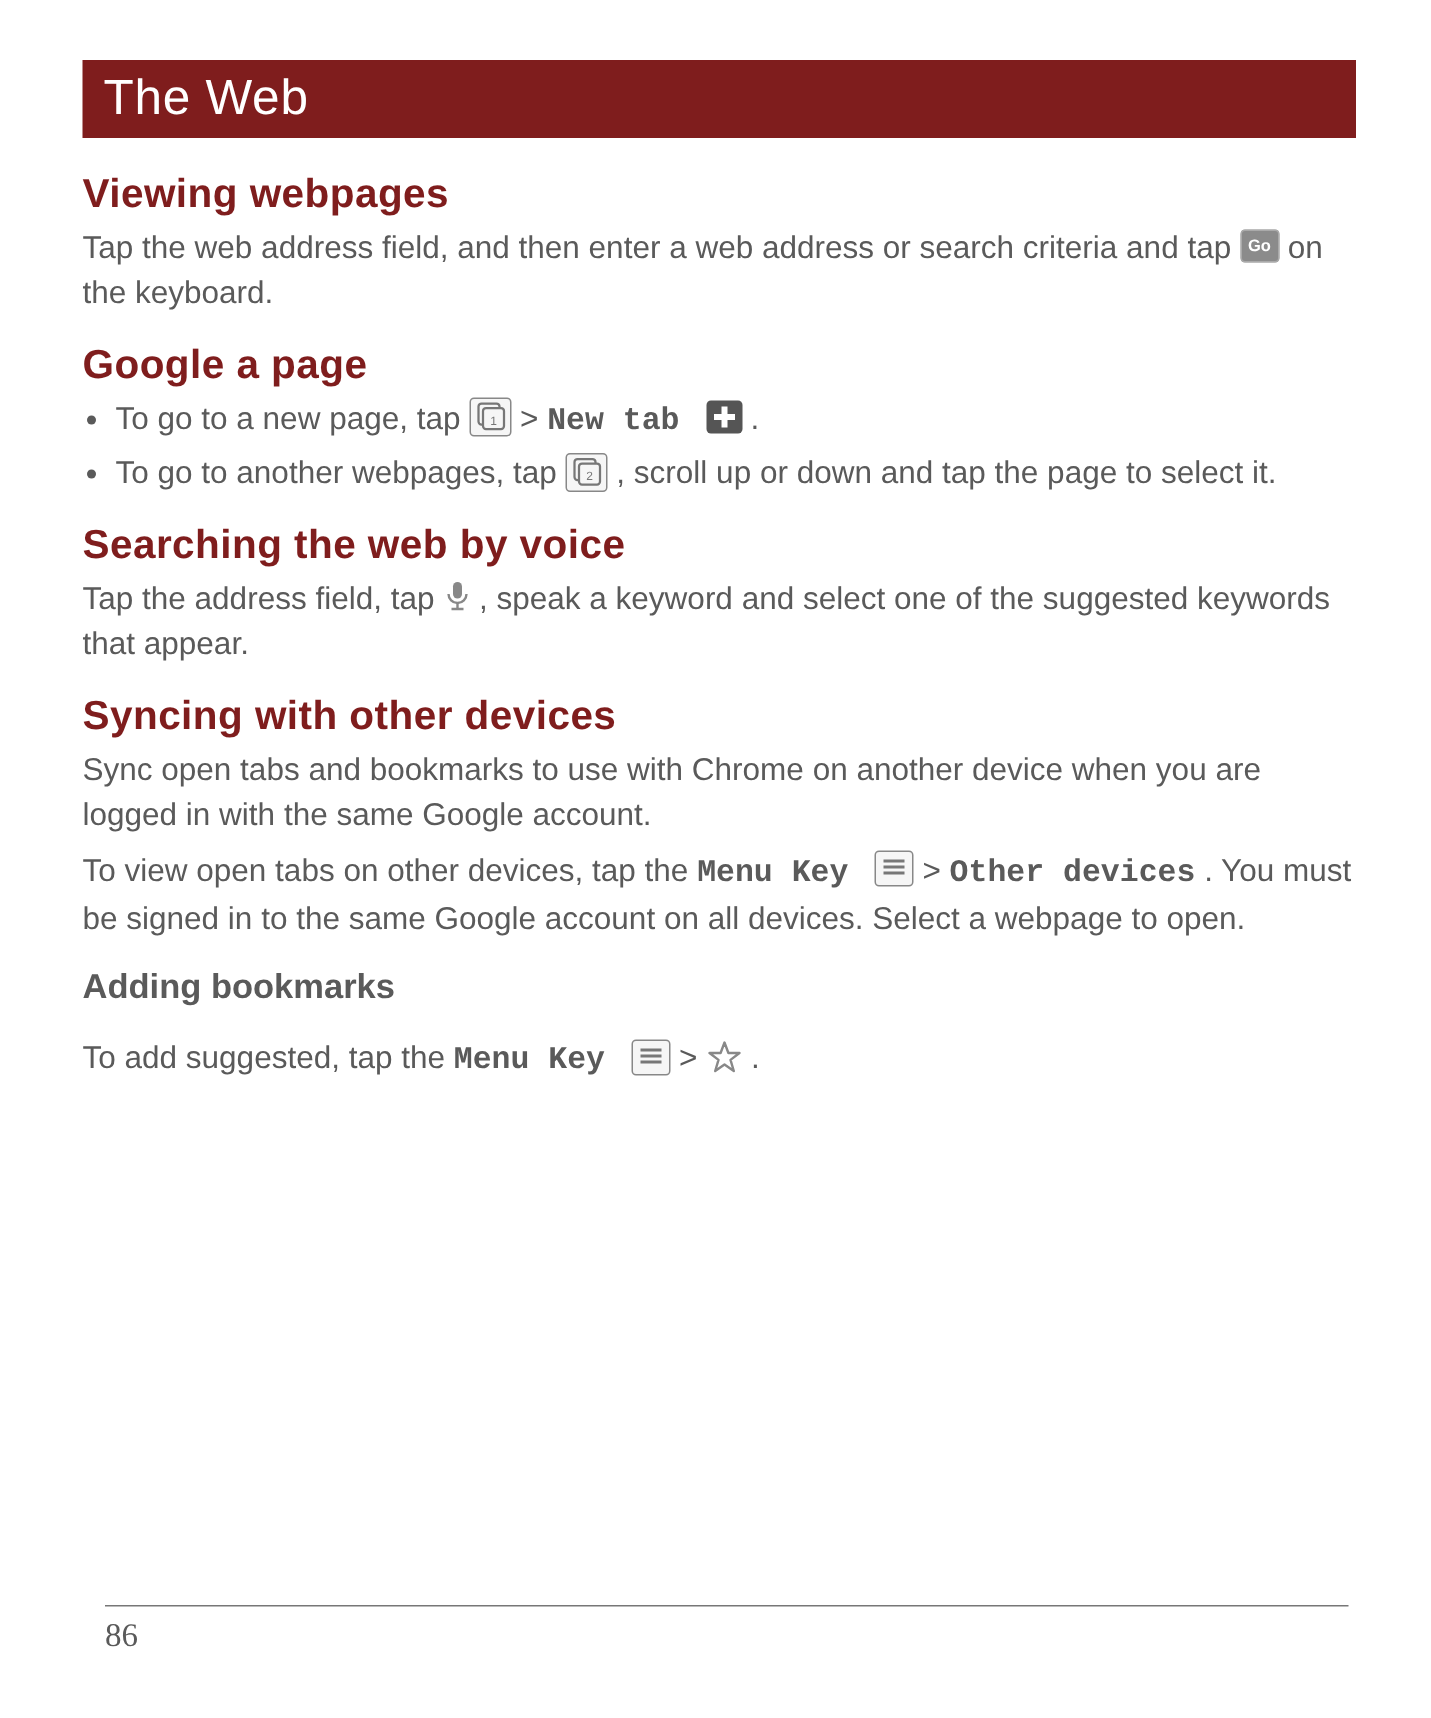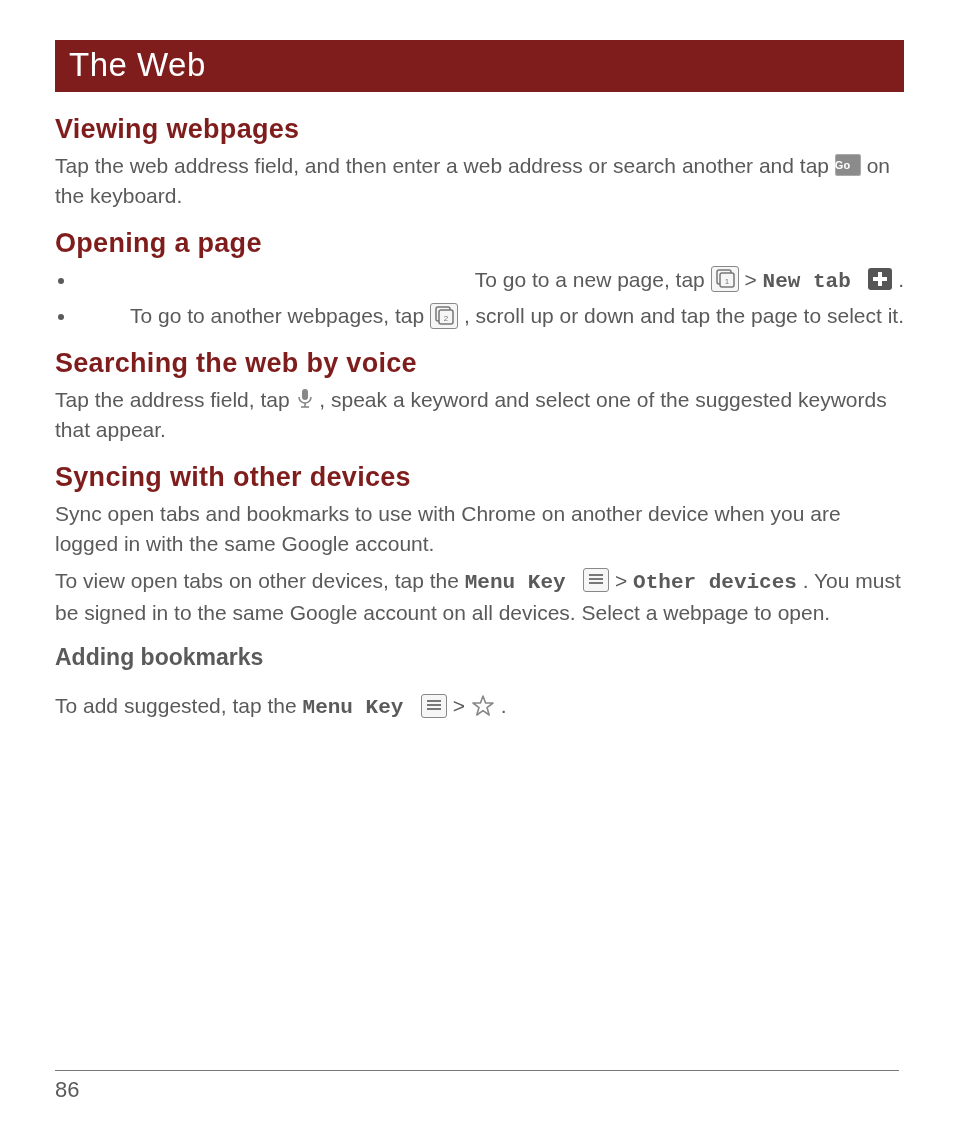--- a/index.html
+++ b/index.html
@@ -44,40 +44,39 @@
     color: #5a5a5a;
     margin: 0 0 6px 0;
   }
   ul {
     margin: 4px 0 10px 0;
     padding-left: 22px;
   }
   li {
     margin-bottom: 4px;
     padding-left: 0px;
-    text-align: right;
   }
   b { font-weight: 600; color: #5a5a5a; font-family: Liberation Mono, monospace; }
   .section { margin-bottom: 16px; }
 
   
   .ic {
     display: inline-block;
     vertical-align: middle;
     position: relative;
     top: -2px;
   }
   .go-key {
     display: inline-block;
     width: 26px; height: 22px;
     background: #8b8b8b;
     color: #fff;
     font-size: 11px;
     font-weight: bold;
-    text-align: left;
+    text-align: center;
     line-height: 22px;
     border-radius: 3px;
     box-shadow: inset 0 0 0 1px #aaa;
     vertical-align: middle;
     position: relative; top:-2px;
   }
   .tabs-icon {
     width: 26px; height: 24px;
     border: 1px solid #888;
     border-radius: 3px;
@@ -112,23 +111,24 @@
     content:"";
     position:absolute;
     left:5px; right:5px; top:5px;
     height:2px; background:#777;
     box-shadow: 0 4px 0 #777, 0 8px 0 #777;
   }
   .star-icon svg { display:block; }
 
   .footer {
     position: absolute;
-    left: 55px;
+    left: 70px;
     bottom: 42px;
     right: 55px;
+    font-family: Liberation Serif, serif;
   }
   .footer-line {
     border-top: 1px solid #777;
     width: 100%;
     margin-bottom: 6px;
   }
   .page-num {
     font-size: 22px;
     color: #5a5a5a;
   }
@@ -136,28 +136,28 @@
 </head>
 <body>
 
 <div class="page">
 
   <div class="banner">The Web</div>
 
   <div class="section">
     <h2>Viewing webpages</h2>
     <p>
-      <span>Tap the web address field, and then enter a web address or search another and tap </span>
+      <span>Tap the web address field, and then enter a web address or search criteria and tap </span>
       <span class="go-key">Go</span>
       <span> on the keyboard.</span>
     </p>
   </div>
 
   <div class="section">
-    <h2>Opening a page</h2>
+    <h2>Google a page</h2>
     <ul>
       <li>
         <span>To go to a new page, tap </span>
         <span class="ic tabs-icon">
           <svg width="26" height="24" viewBox="0 0 26 24">
             <rect x="5" y="3" width="14" height="14" rx="2" fill="none" stroke="#777" stroke-width="1.5"></rect>
             <rect x="8" y="6" width="14" height="14" rx="2" fill="#f6f6f6" stroke="#777" stroke-width="1.5"></rect>
             <text x="15" y="17" font-size="8" fill="#777" text-anchor="middle" font-family="Arial">1</text>
           </svg>
         </span>

